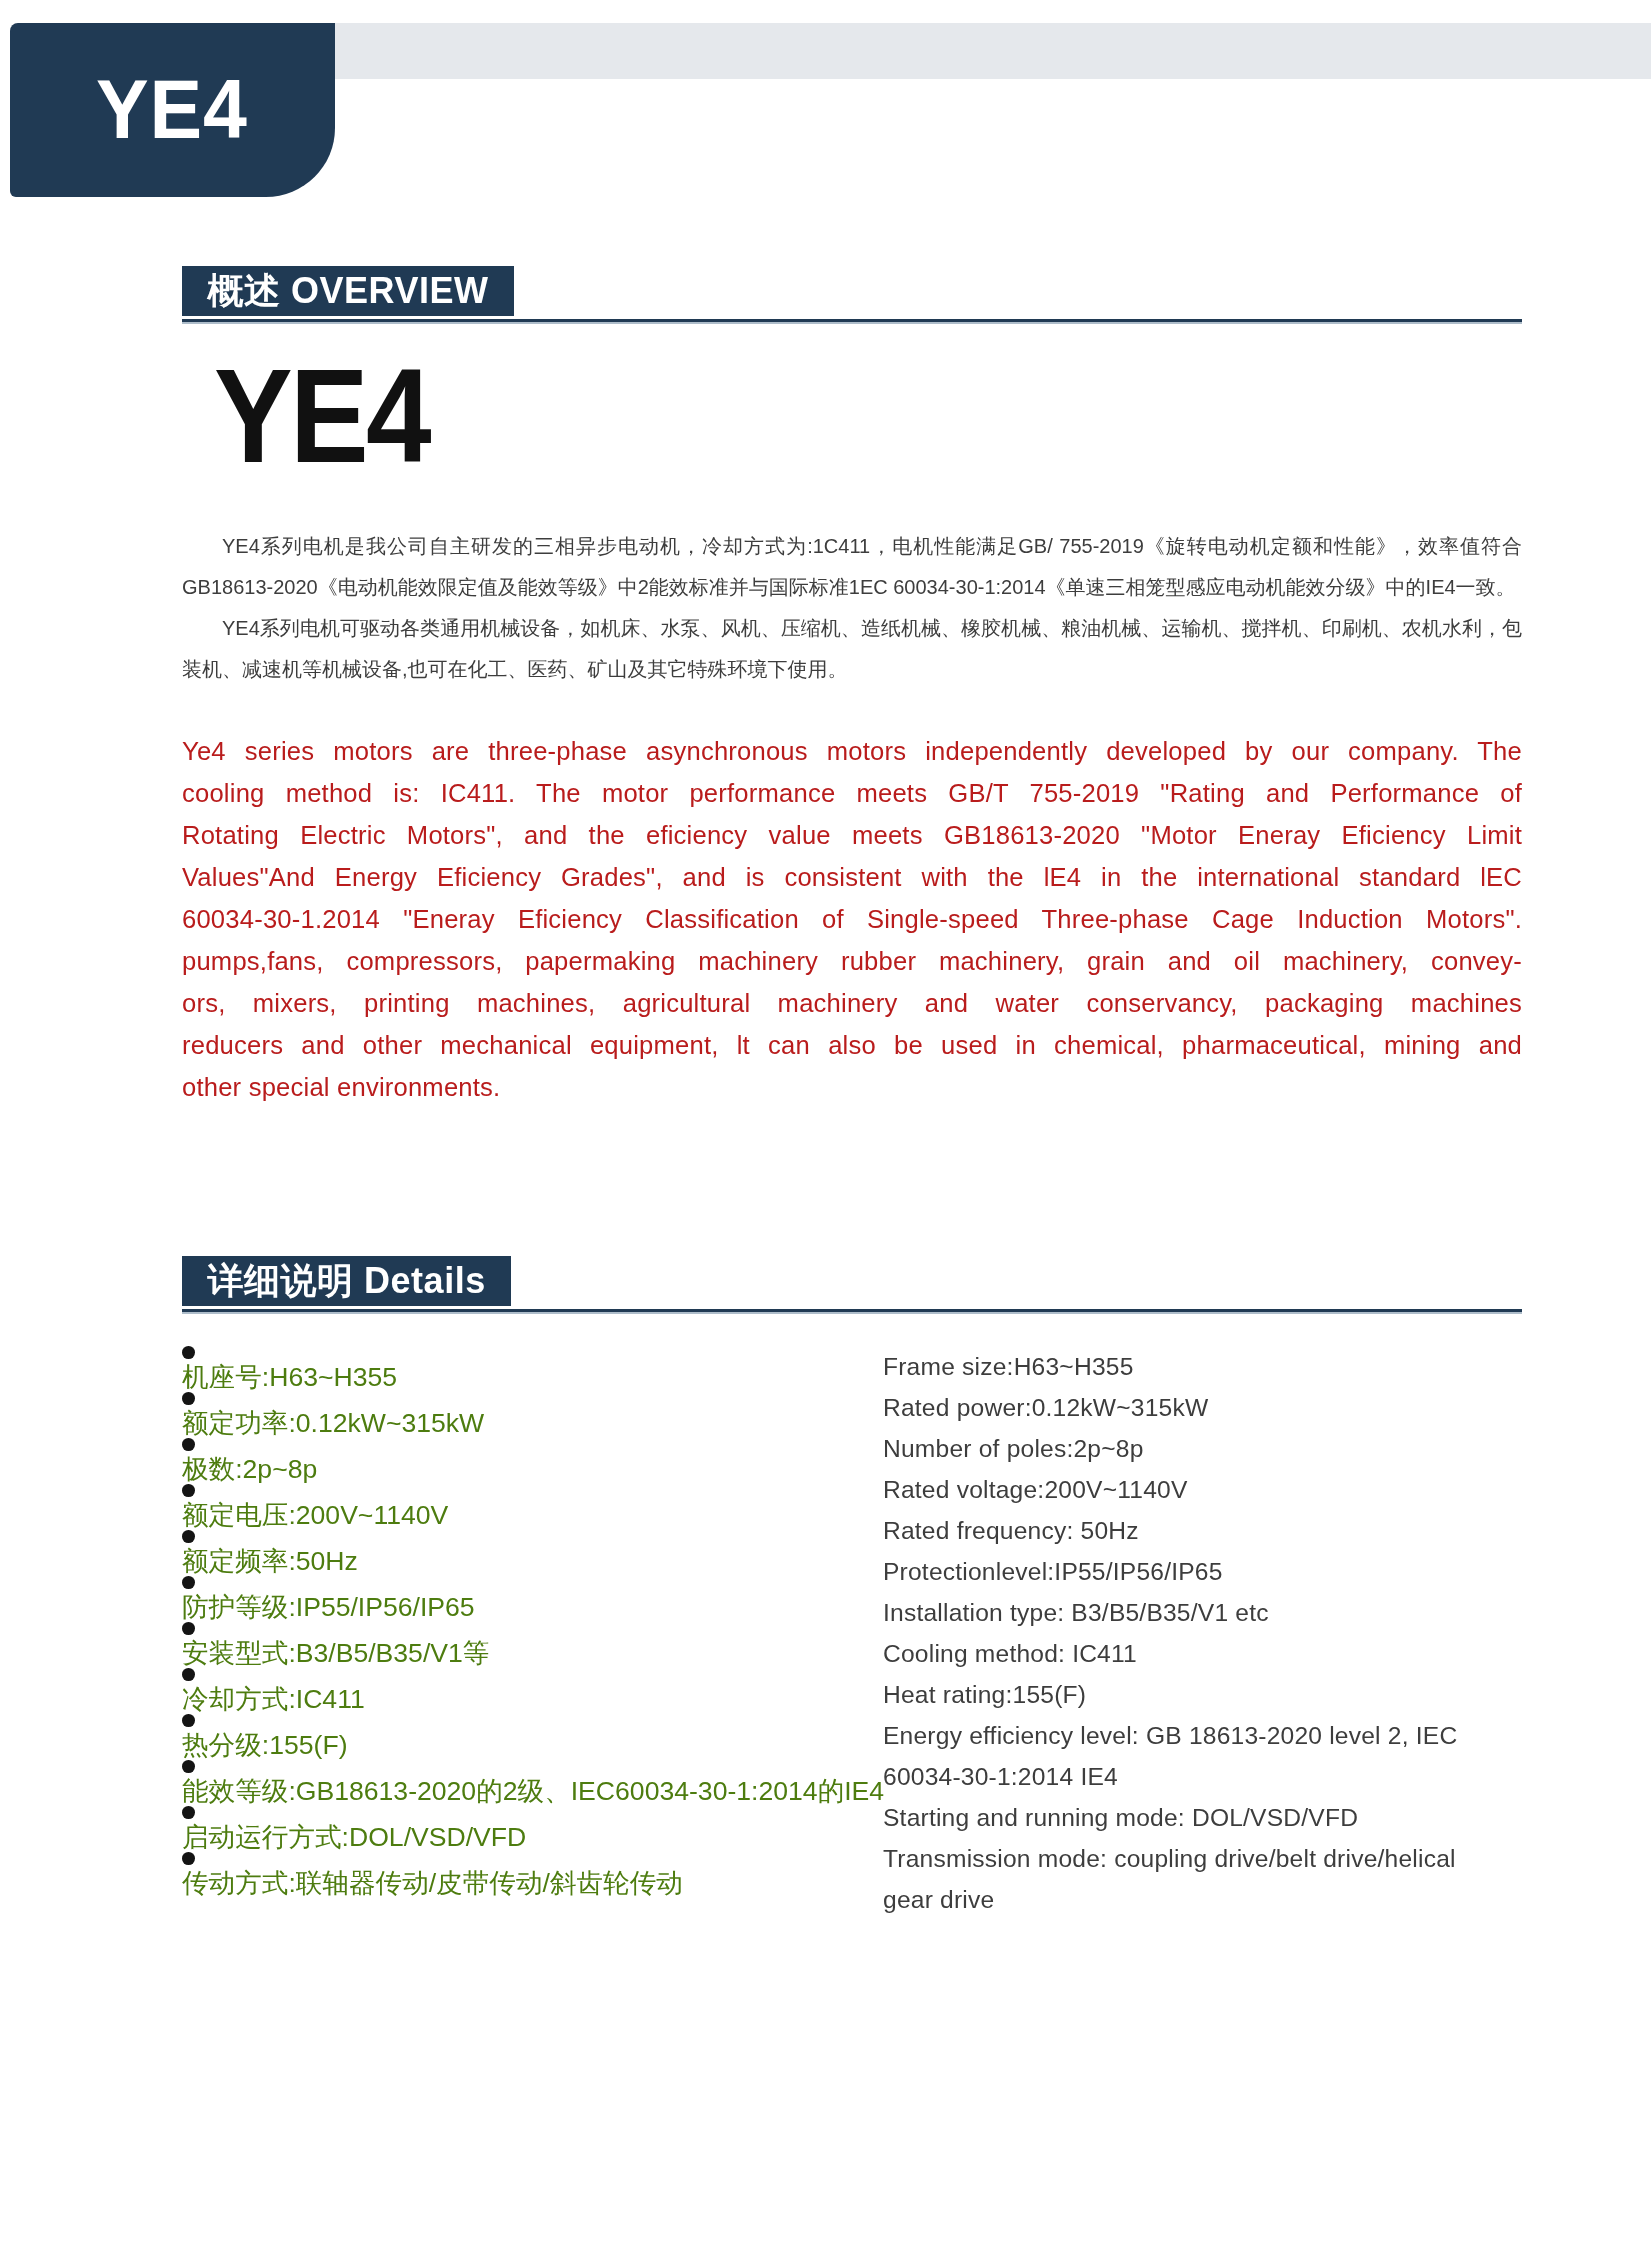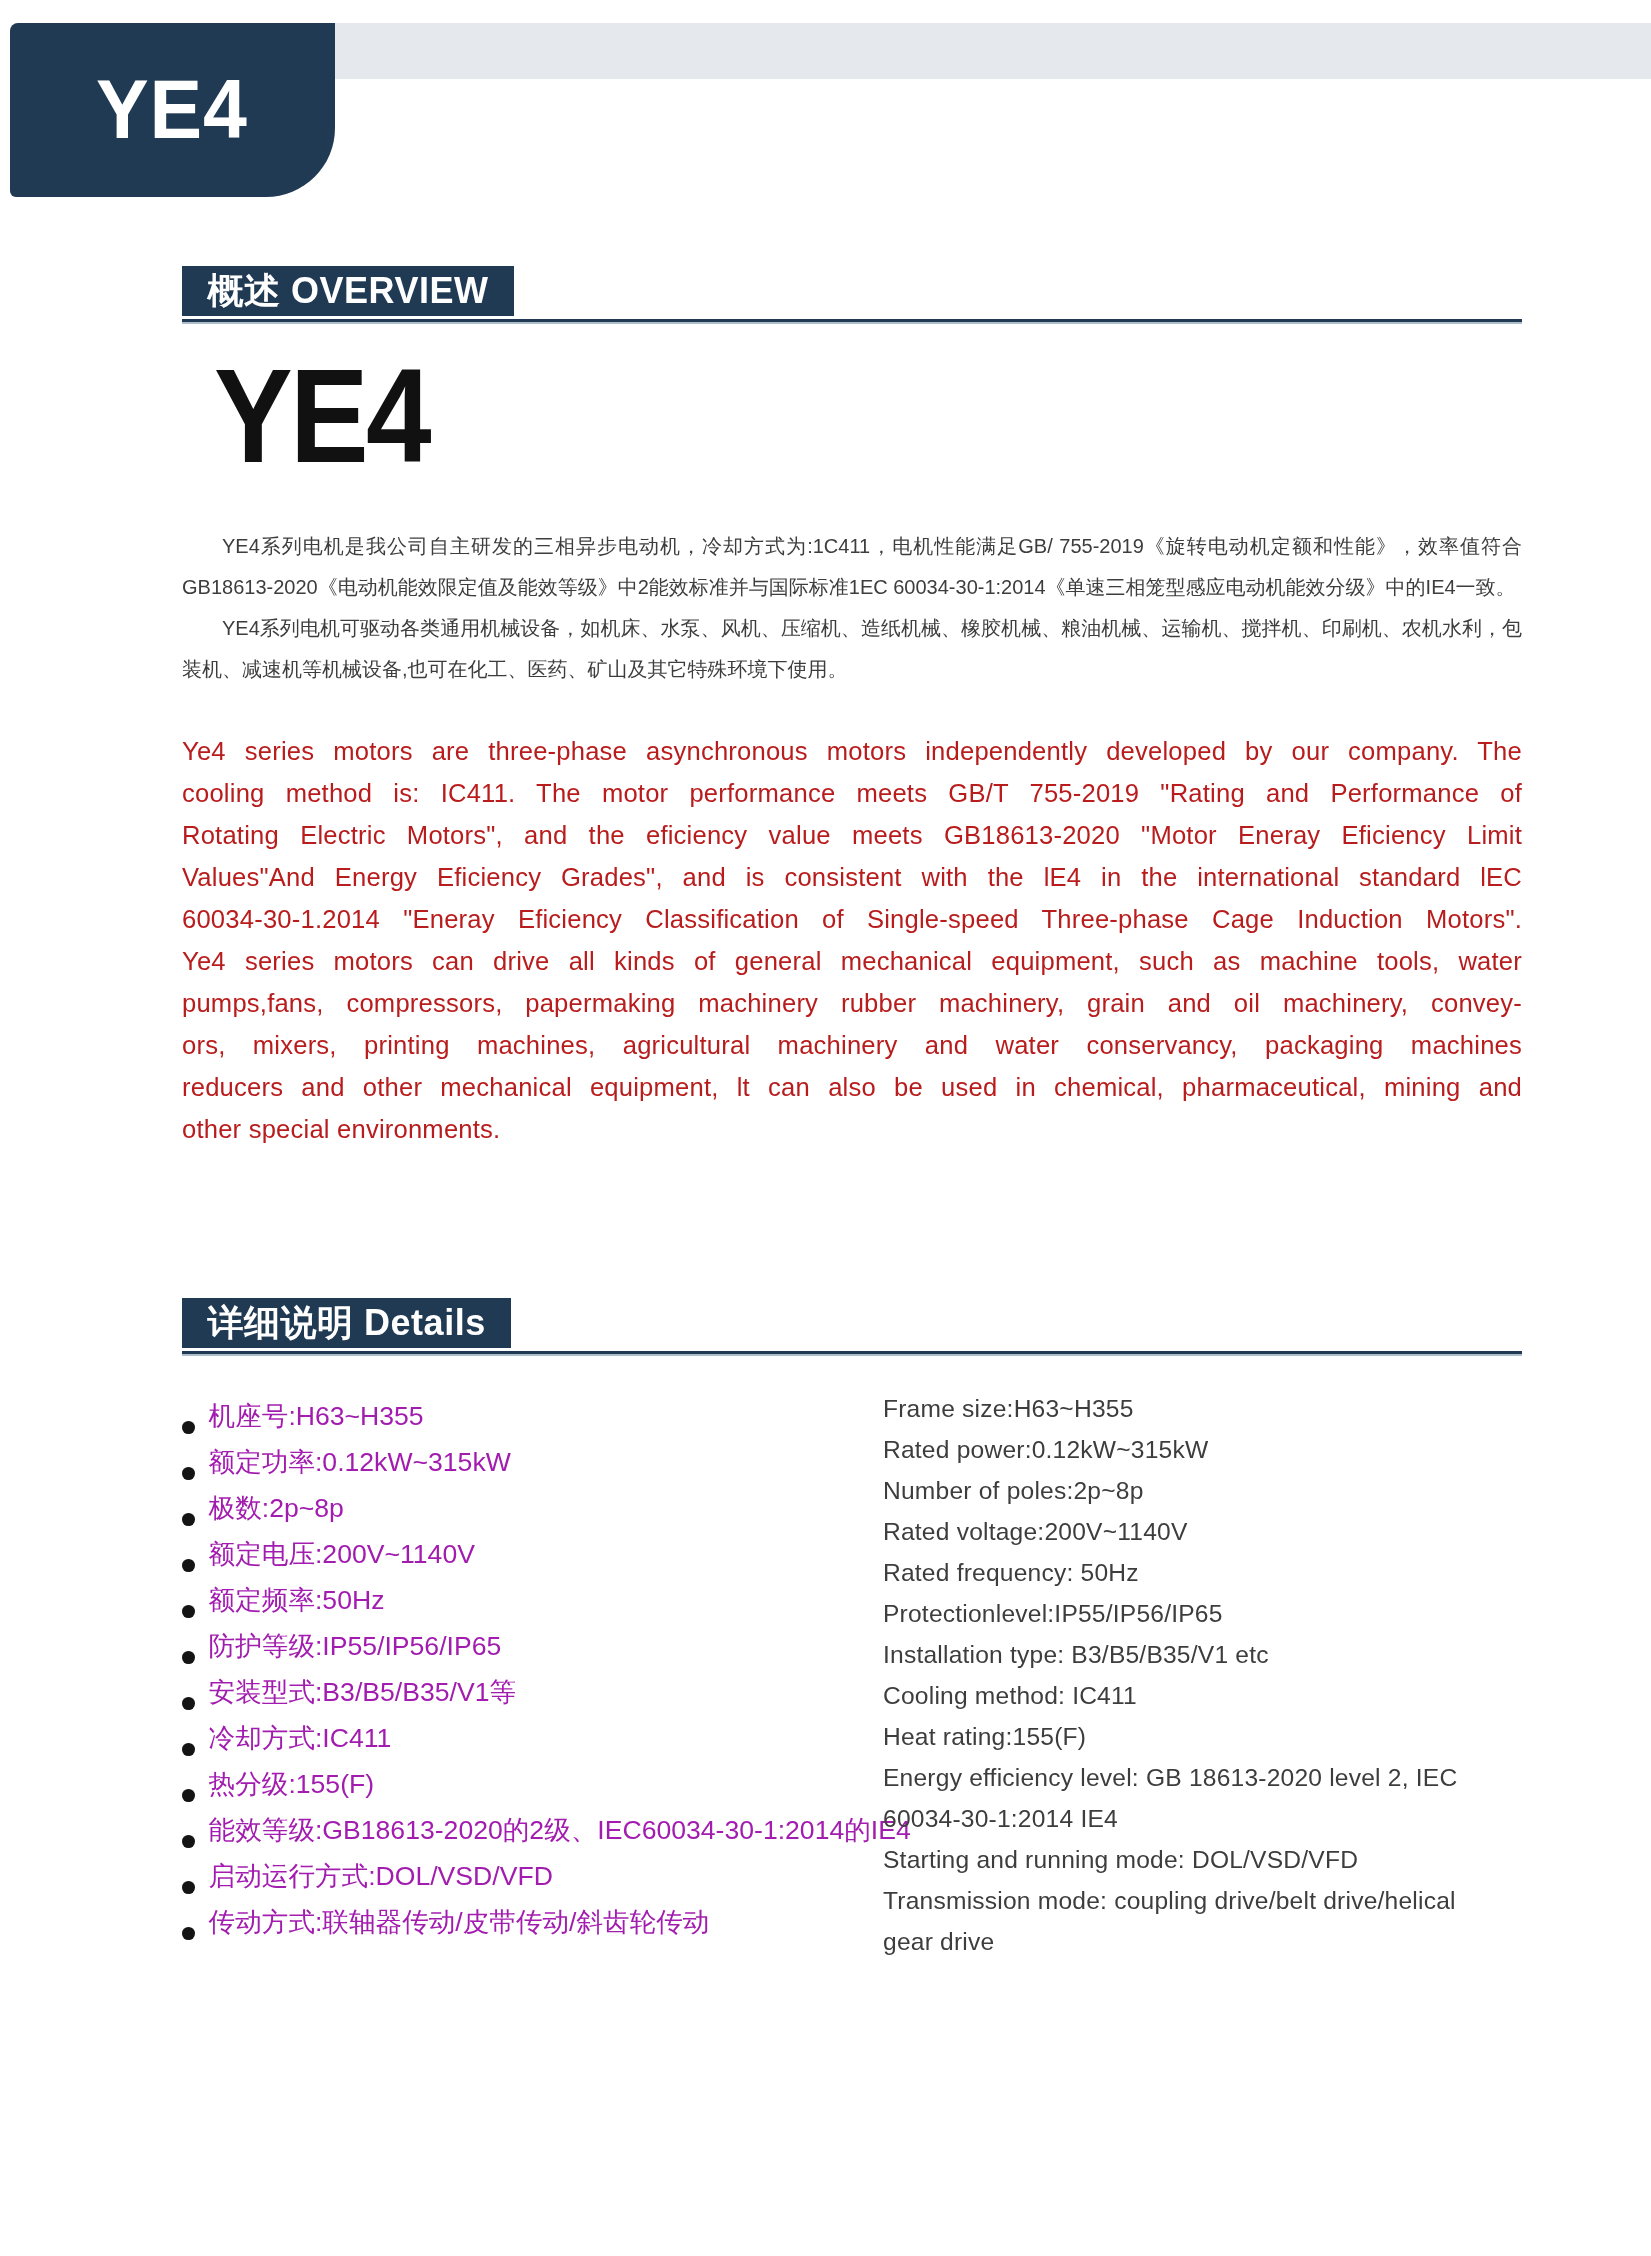--- a/index.html
+++ b/index.html
@@ -97,24 +97,25 @@
   }
   .specs-zh {
     list-style: none;
     margin: 0; padding: 0;
     width: 701px;
     flex: none;
   }
   .spec-li {
     height: 46px;
     display: flex;
-    align-items: flex-end;
+    align-items: flex-start;
     font-size: 26.6px;
-    color: #a21caf;
+    color: #4d7c0f;
     white-space: nowrap;
+    flex-direction: column;
   }
   .dot {
     width: 12.8px; height: 12.8px;
     border-radius: 50%;
     background: #141414;
     margin-right: 13.8px;
     flex: none;
   }
   .specs-en {
     flex: 1;
@@ -157,21 +158,20 @@
         <div class="en-line">Ye4 series motors are three-phase asynchronous motors independently developed by our company. The</div>
 
         <div class="en-line">cooling method is: IC411. The motor performance meets GB/T 755-2019 "Rating and Performance of</div>
 
         <div class="en-line">Rotating Electric Motors", and the eficiency value meets GB18613-2020 "Motor Eneray Eficiency Limit</div>
 
         <div class="en-line">Values"And Energy Eficiency Grades", and is consistent with the lE4 in the international standard lEC</div>
 
         <div class="en-line">60034-30-1.2014 "Eneray Eficiency Classification of Single-speed Three-phase Cage Induction Motors".</div>
 
-        <div class="en-line">Ye4 series motors can drive all kinds of general mechanical equipment, such as machine tools, water</div>
 
         <div class="en-line">pumps,fans, compressors, papermaking machinery rubber machinery, grain and oil machinery, convey-</div>
 
         <div class="en-line">ors, mixers, printing machines, agricultural machinery and water conservancy, packaging machines</div>
 
         <div class="en-line">reducers and other mechanical equipment, lt can also be used in chemical, pharmaceutical, mining and</div>
 
         <div class="en-line">other special environments.</div>
       </div>
 

